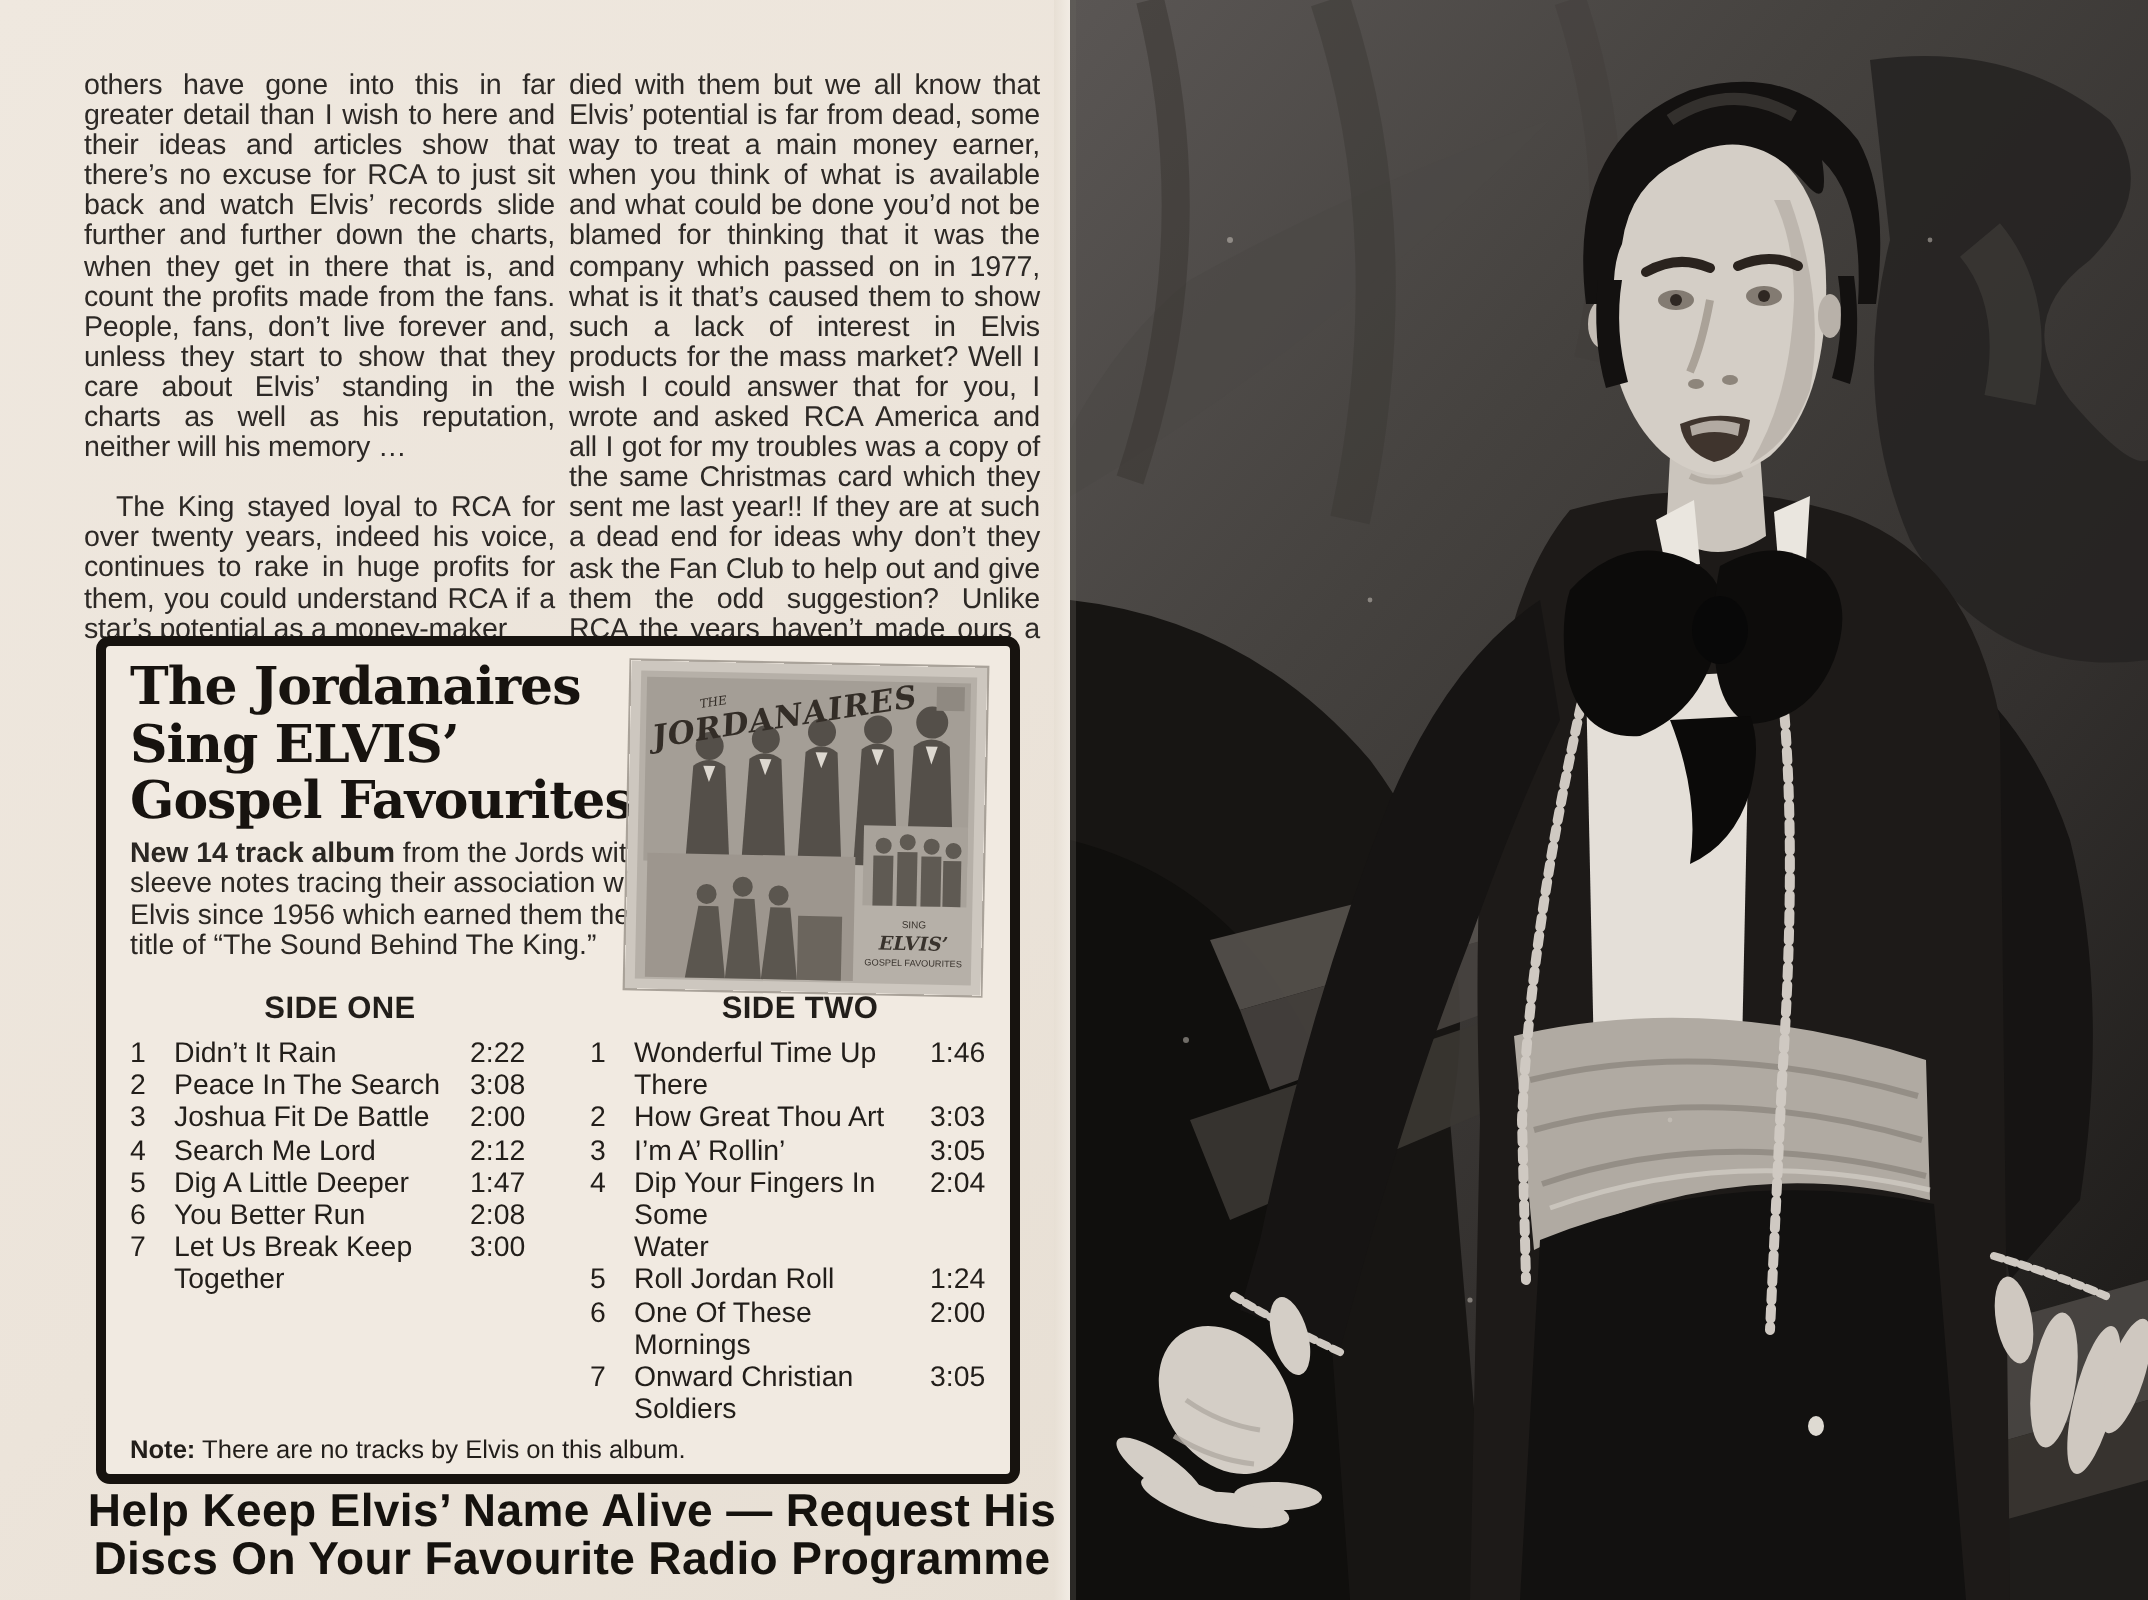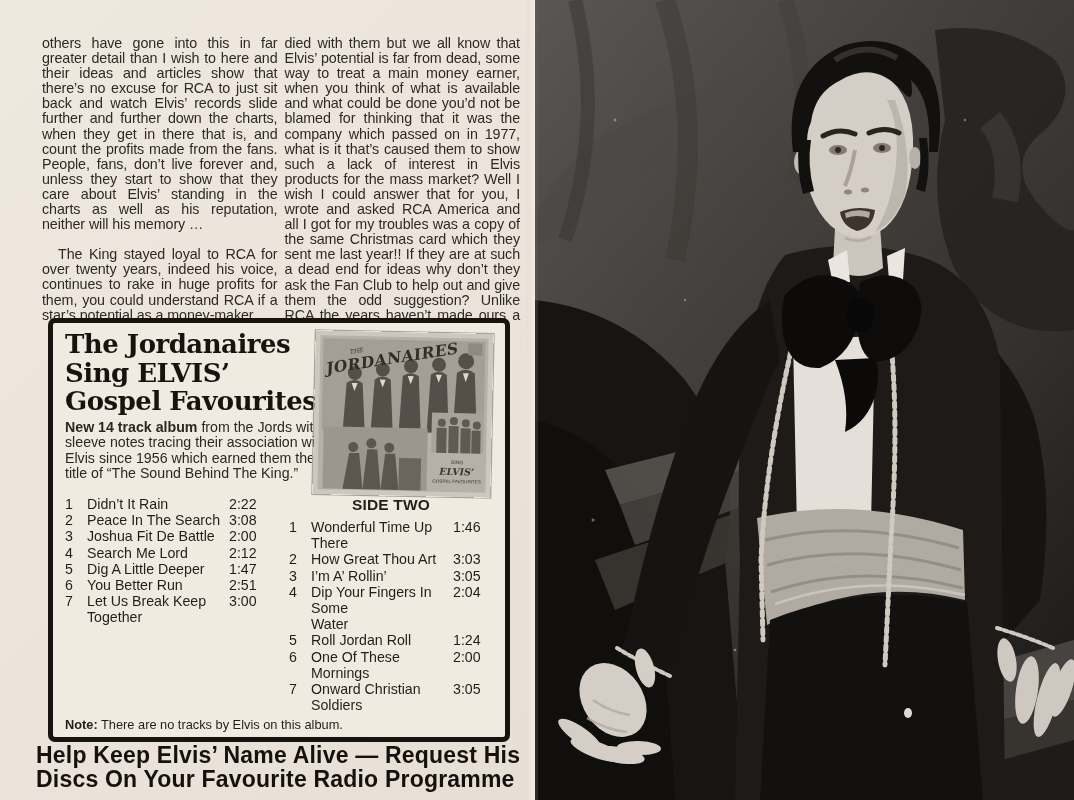--- a/index.html
+++ b/index.html
@@ -13,40 +13,40 @@
   .page-left{position:absolute;left:0;top:0;width:535px;height:800px;
     background:linear-gradient(135deg,#efe8df 0%,#ece4da 55%,#e7dfd4 100%);}
   .columns{position:absolute;left:42px;top:36px;width:478px;display:flex;gap:7px;
     color:#2d2926;font-size:14.3px;line-height:15.1px;text-align:justify;letter-spacing:-0.1px;}
   .col{width:236px;}
   .col p{margin:0;}
   .col p.indent{margin-top:15px;text-indent:16px;}
   
   .ad-box{position:absolute;left:48px;top:318px;width:462px;height:424px;
     box-sizing:border-box;border:5px solid #17130f;border-radius:7px;
-    background:#f1eae1;padding:7px 12px 4px 12px;overflow:hidden;color:#221e1a;}
+    background:#f1eae1;padding:7px 0 4px 12px;overflow:hidden;color:#221e1a;}
   .ad-title{font-family:"DejaVu Serif", serif;font-weight:bold;
     font-size:26px;line-height:28.5px;letter-spacing:-0.5px;color:#17130f;width:265px;}
   .ad-desc{margin-top:4px;width:262px;font-size:14.2px;line-height:15.6px;color:#2b2723;}
   .album-cover{position:absolute;top:9px;right:13px;width:178px;height:164px;
     transform:rotate(1.2deg);box-shadow:0 0 0 1px #a9a299;}
   .tracklists{display:flex;margin-top:9px;gap:20px;}
   .tracklist{flex:1;}
   .tl-header{text-align:center;font-weight:bold;font-size:15.5px;margin-bottom:5px;letter-spacing:0.2px;}
   .track-row{display:flex;font-size:14.2px;line-height:16.2px;}
   .t-num{width:22px;flex:none;}
   .t-title{flex:1;}
   .t-time{width:40px;flex:none;text-align:left;}
   .tracklist .track-row .t-title{padding-right:4px;}
   .ad-note{margin:3px 0 0 0;font-size:12.8px;}
   .ad-release{margin:7px 0 0 0;font-size:14.2px;}
   b{font-weight:bold;}
   
   .banner{position:absolute;left:36px;top:744px;width:500px;
-    font-weight:bold;font-size:23px;line-height:23.5px;color:#15120e;letter-spacing:0.2px;}
+    font-weight:bold;font-size:23px;line-height:23.5px;color:#15120e;letter-spacing:0.2px;text-align:center;}
   
   .page-right{position:absolute;left:535px;top:0;width:539px;height:800px;background:#3f3c3a;}
   .page-right svg{display:block;}
   .page-gap{position:absolute;left:527px;top:0;width:8px;height:800px;
     background:linear-gradient(90deg,#e7dfd4,#f2ece4);}
 </style>
 </head>
 <body>
 
 <div class="spread">
@@ -131,20 +131,21 @@
           <g text-anchor="middle" fill="#39332d">
             <text x="144" y="131" font-size="5">SING</text>
             <text x="144" y="142" font-family="DejaVu Serif, serif" font-size="9.5" font-weight="bold" font-style="italic">ELVIS’</text>
             <text x="144" y="150" font-size="4.6">GOSPEL FAVOURITES</text>
           </g>
         </svg>
       </div>
 
       <div class="tracklists">
         <div class="tracklist">
+          <div class="tl-header">SIDE ONE</div>
           <div id="side-one-tracks">
               <div class="track-row">
                 <span class="t-num">1</span>
                 <span class="t-title">Didn’t It Rain</span>
                 <span class="t-time">2:22</span>
               </div>
               <div class="track-row">
                 <span class="t-num">2</span>
                 <span class="t-title">Peace In The Search</span>
                 <span class="t-time">3:08</span>
@@ -160,21 +161,21 @@
                 <span class="t-time">2:12</span>
               </div>
               <div class="track-row">
                 <span class="t-num">5</span>
                 <span class="t-title">Dig A Little Deeper</span>
                 <span class="t-time">1:47</span>
               </div>
               <div class="track-row">
                 <span class="t-num">6</span>
                 <span class="t-title">You Better Run</span>
-                <span class="t-time">2:51</span>
+                <span class="t-time">2:08</span>
               </div>
               <div class="track-row">
                 <span class="t-num">7</span>
                 <span class="t-title">Let Us Break Keep</span>
                 <span class="t-time">3:00</span>
               </div>
               <div class="track-row">
                 <span class="t-num"></span>
                 <span class="t-title">Together</span>
                 <span class="t-time"></span>

